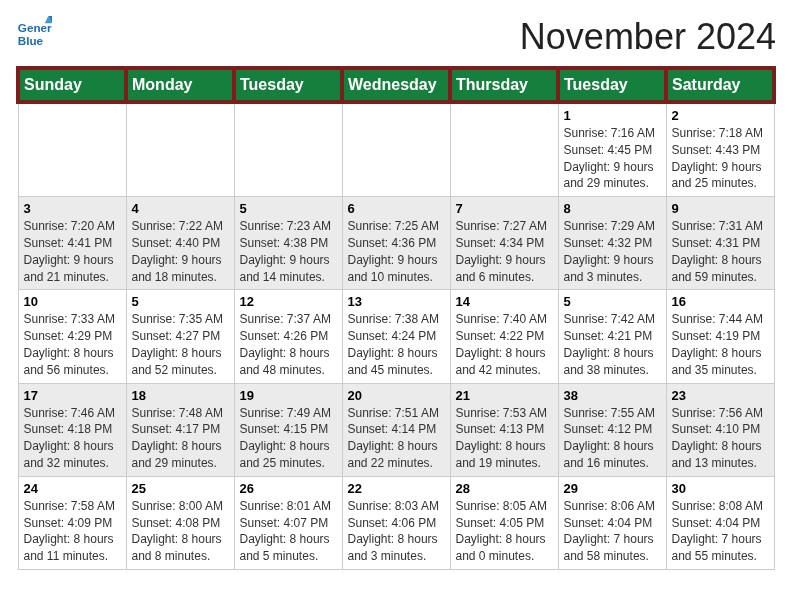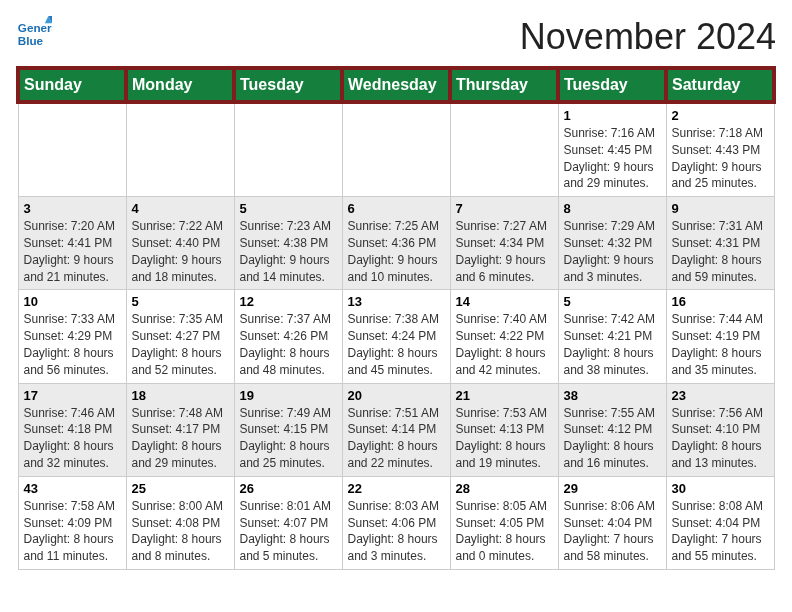--- a/index.html
+++ b/index.html
@@ -213,21 +213,21 @@
           <span class="day-num">38</span>
           <div class="day-info">Sunrise: 7:55 AM<br>Sunset: 4:12 PM<br>Daylight: 8 hours and 16 minutes.</div>
         </td>
         <td>
           <span class="day-num">23</span>
           <div class="day-info">Sunrise: 7:56 AM<br>Sunset: 4:10 PM<br>Daylight: 8 hours and 13 minutes.</div>
         </td>
       </tr>
       <tr class="row-odd">
         <td>
-          <span class="day-num">43</span>
+          <span class="day-num">24</span>
           <div class="day-info">Sunrise: 7:58 AM<br>Sunset: 4:09 PM<br>Daylight: 8 hours and 11 minutes.</div>
         </td>
         <td>
           <span class="day-num">25</span>
           <div class="day-info">Sunrise: 8:00 AM<br>Sunset: 4:08 PM<br>Daylight: 8 hours and 8 minutes.</div>
         </td>
         <td>
           <span class="day-num">26</span>
           <div class="day-info">Sunrise: 8:01 AM<br>Sunset: 4:07 PM<br>Daylight: 8 hours and 5 minutes.</div>
         </td>

